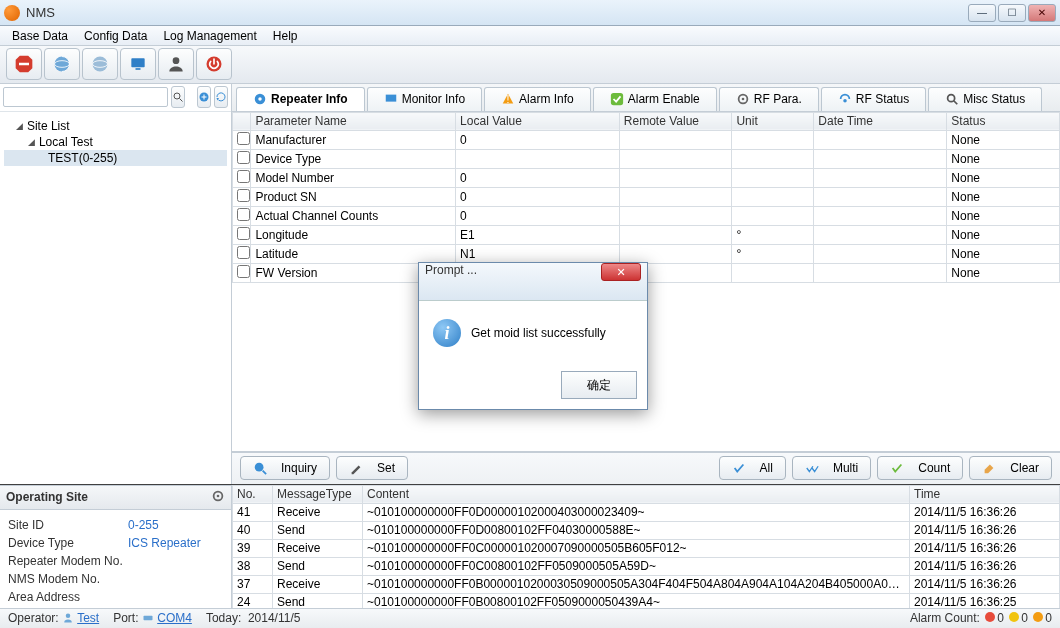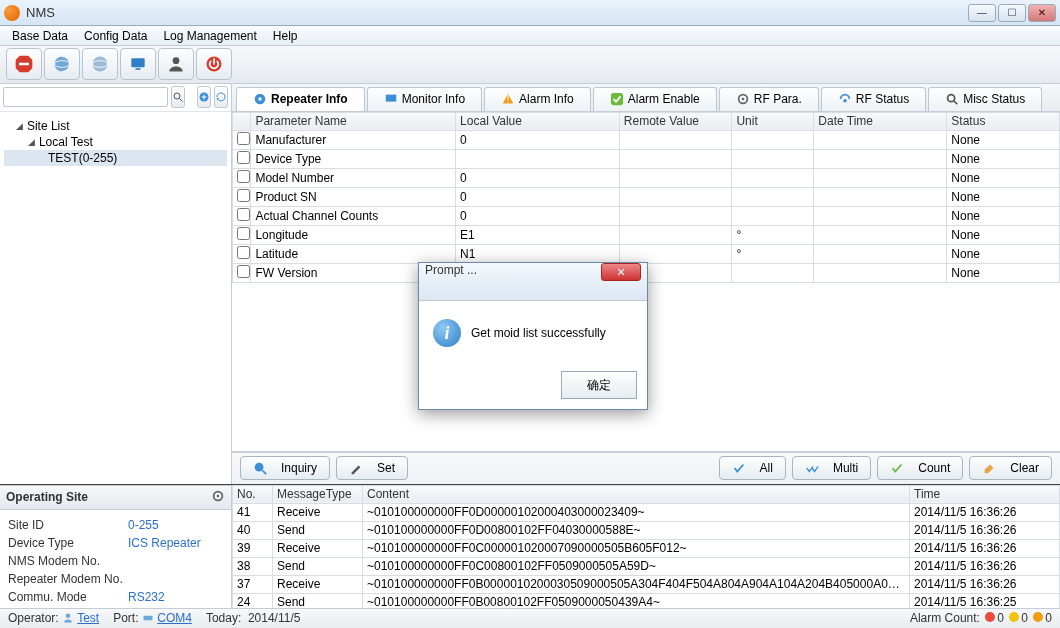--- a/index.html
+++ b/index.html
@@ -394,25 +394,29 @@
       <div class="opsite-body">
         <div class="row">
             <div class="lab">Site ID</div>
             <div class="val">0-255</div>
           </div>
         <div class="row">
             <div class="lab">Device Type</div>
             <div class="val">ICS Repeater</div>
           </div>
         <div class="row">
+            <div class="lab">Repeater Modem No.</div>
+            <div class="val"></div>
+          </div>
+        <div class="row">
             <div class="lab">NMS Modem No.</div>
             <div class="val"></div>
           </div>
         <div class="row">
-            <div class="lab">Repeater Modem No.</div>
+            <div class="lab">Area Address</div>
             <div class="val"></div>
           </div>
         <div class="row">
             <div class="lab">Commu. Mode</div>
             <div class="val">RS232</div>
           </div>
       </div>
     </div>
     <div class="rightb">
       <table class="grid">

